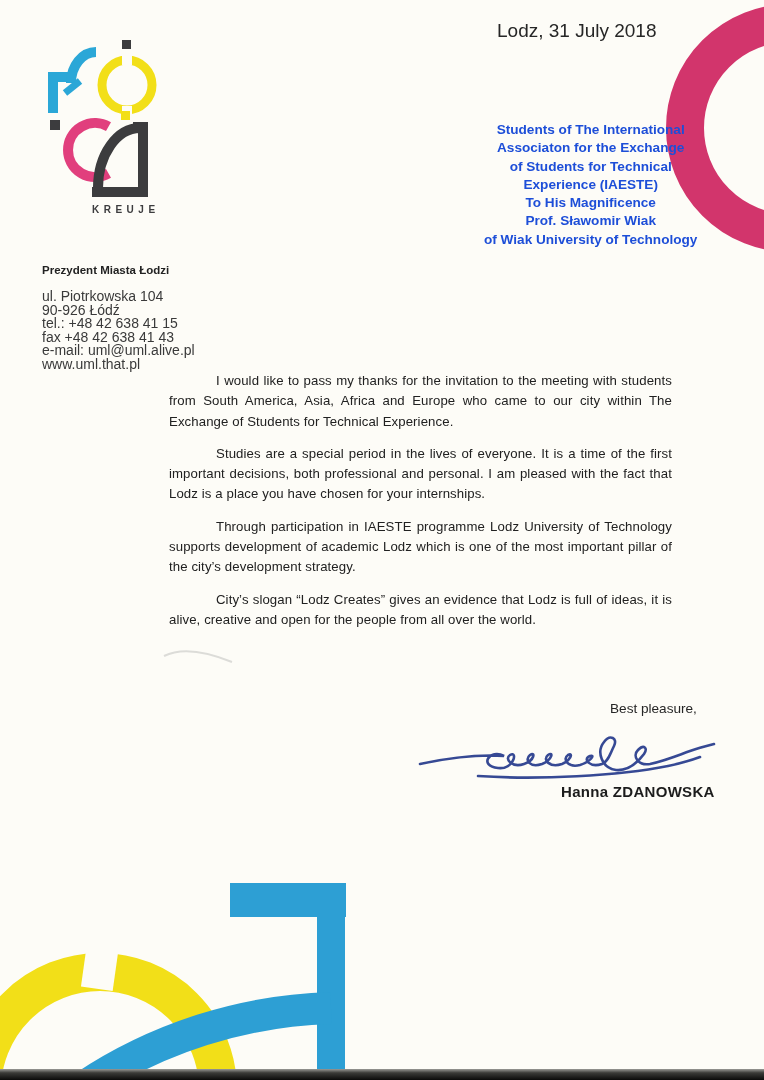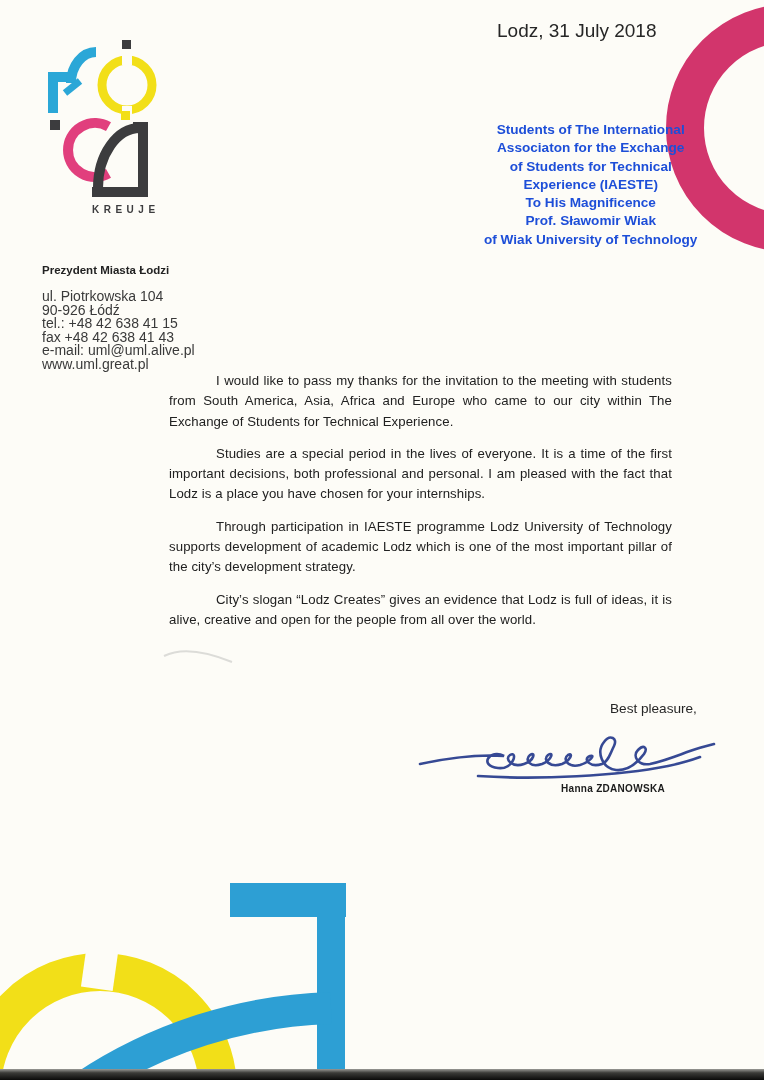--- a/index.html
+++ b/index.html
@@ -40,21 +40,21 @@
   .recipient-line{font-size:13.6px;font-weight:bold;line-height:18.3px;color:#1d4ed8;white-space:nowrap;text-align:center;}
   .body-text{position:absolute;left:157px;top:359px;width:527px;}
   .body-text p{
     margin:12px;font-size:13.2px;line-height:20.3px;
     text-align:justify;text-indent:47px;color:#212121;
     letter-spacing:0.1px;
   }
   .closing{position:absolute;left:610px;top:701px;font-size:13.6px;color:#262626;white-space:nowrap;}
   .signature-svg{left:418px;top:724px;}
   .sig-stroke{fill:none;stroke:var(--ink,#2b3f8e);stroke-width:2.6px;stroke-linecap:round;opacity:.95;}
-  .signatory{position:absolute;left:561px;top:783px;font-size:10px;font-weight:bold;letter-spacing:.3px;color:#1c1c1c;white-space:nowrap;}
+  .signatory{position:absolute;left:561px;top:783px;font-size:15px;font-weight:bold;letter-spacing:.3px;color:#1c1c1c;white-space:nowrap;}
   .scratch-svg{left:160px;top:642px;opacity:.55;}
   .scratch-stroke{fill:none;stroke:#c2c2c0;stroke-width:2px;}
   .scan-edge{
     position:absolute;left:0;right:0;bottom:0;height:11px;
     background:linear-gradient(180deg,#9a9a96 0%,#3b3b38 35%,#0a0a0a 100%);
   }
 </style>
 </head>
 <body>
 
@@ -99,21 +99,21 @@
 
   <div class="date">Lodz,  31 July 2018</div>
 
   <div class="sender">
     <div class="sender-title">Prezydent Miasta Łodzi</div>
     <div class="sender-line">ul. Piotrkowska 104</div>
     <div class="sender-line">90-926 Łódź</div>
     <div class="sender-line">tel.: +48 42 638 41 15</div>
     <div class="sender-line">fax +48 42 638 41 43</div>
     <div class="sender-line">e-mail: uml@uml.alive.pl</div>
-    <div class="sender-line">www.uml.great.pl</div>
+    <div class="sender-line">www.uml.that.pl</div>
   </div>
 
   <div class="recipient">
     <div class="recipient-line">Students of The International</div>
     <div class="recipient-line">Associaton for the Exchange</div>
     <div class="recipient-line">of Students for Technical</div>
     <div class="recipient-line">Experience (IAESTE)</div>
     <div class="recipient-line">To His Magnificence</div>
     <div class="recipient-line">Prof. Sławomir Wiak</div>
     <div class="recipient-line">of Wiak University of Technology</div>

